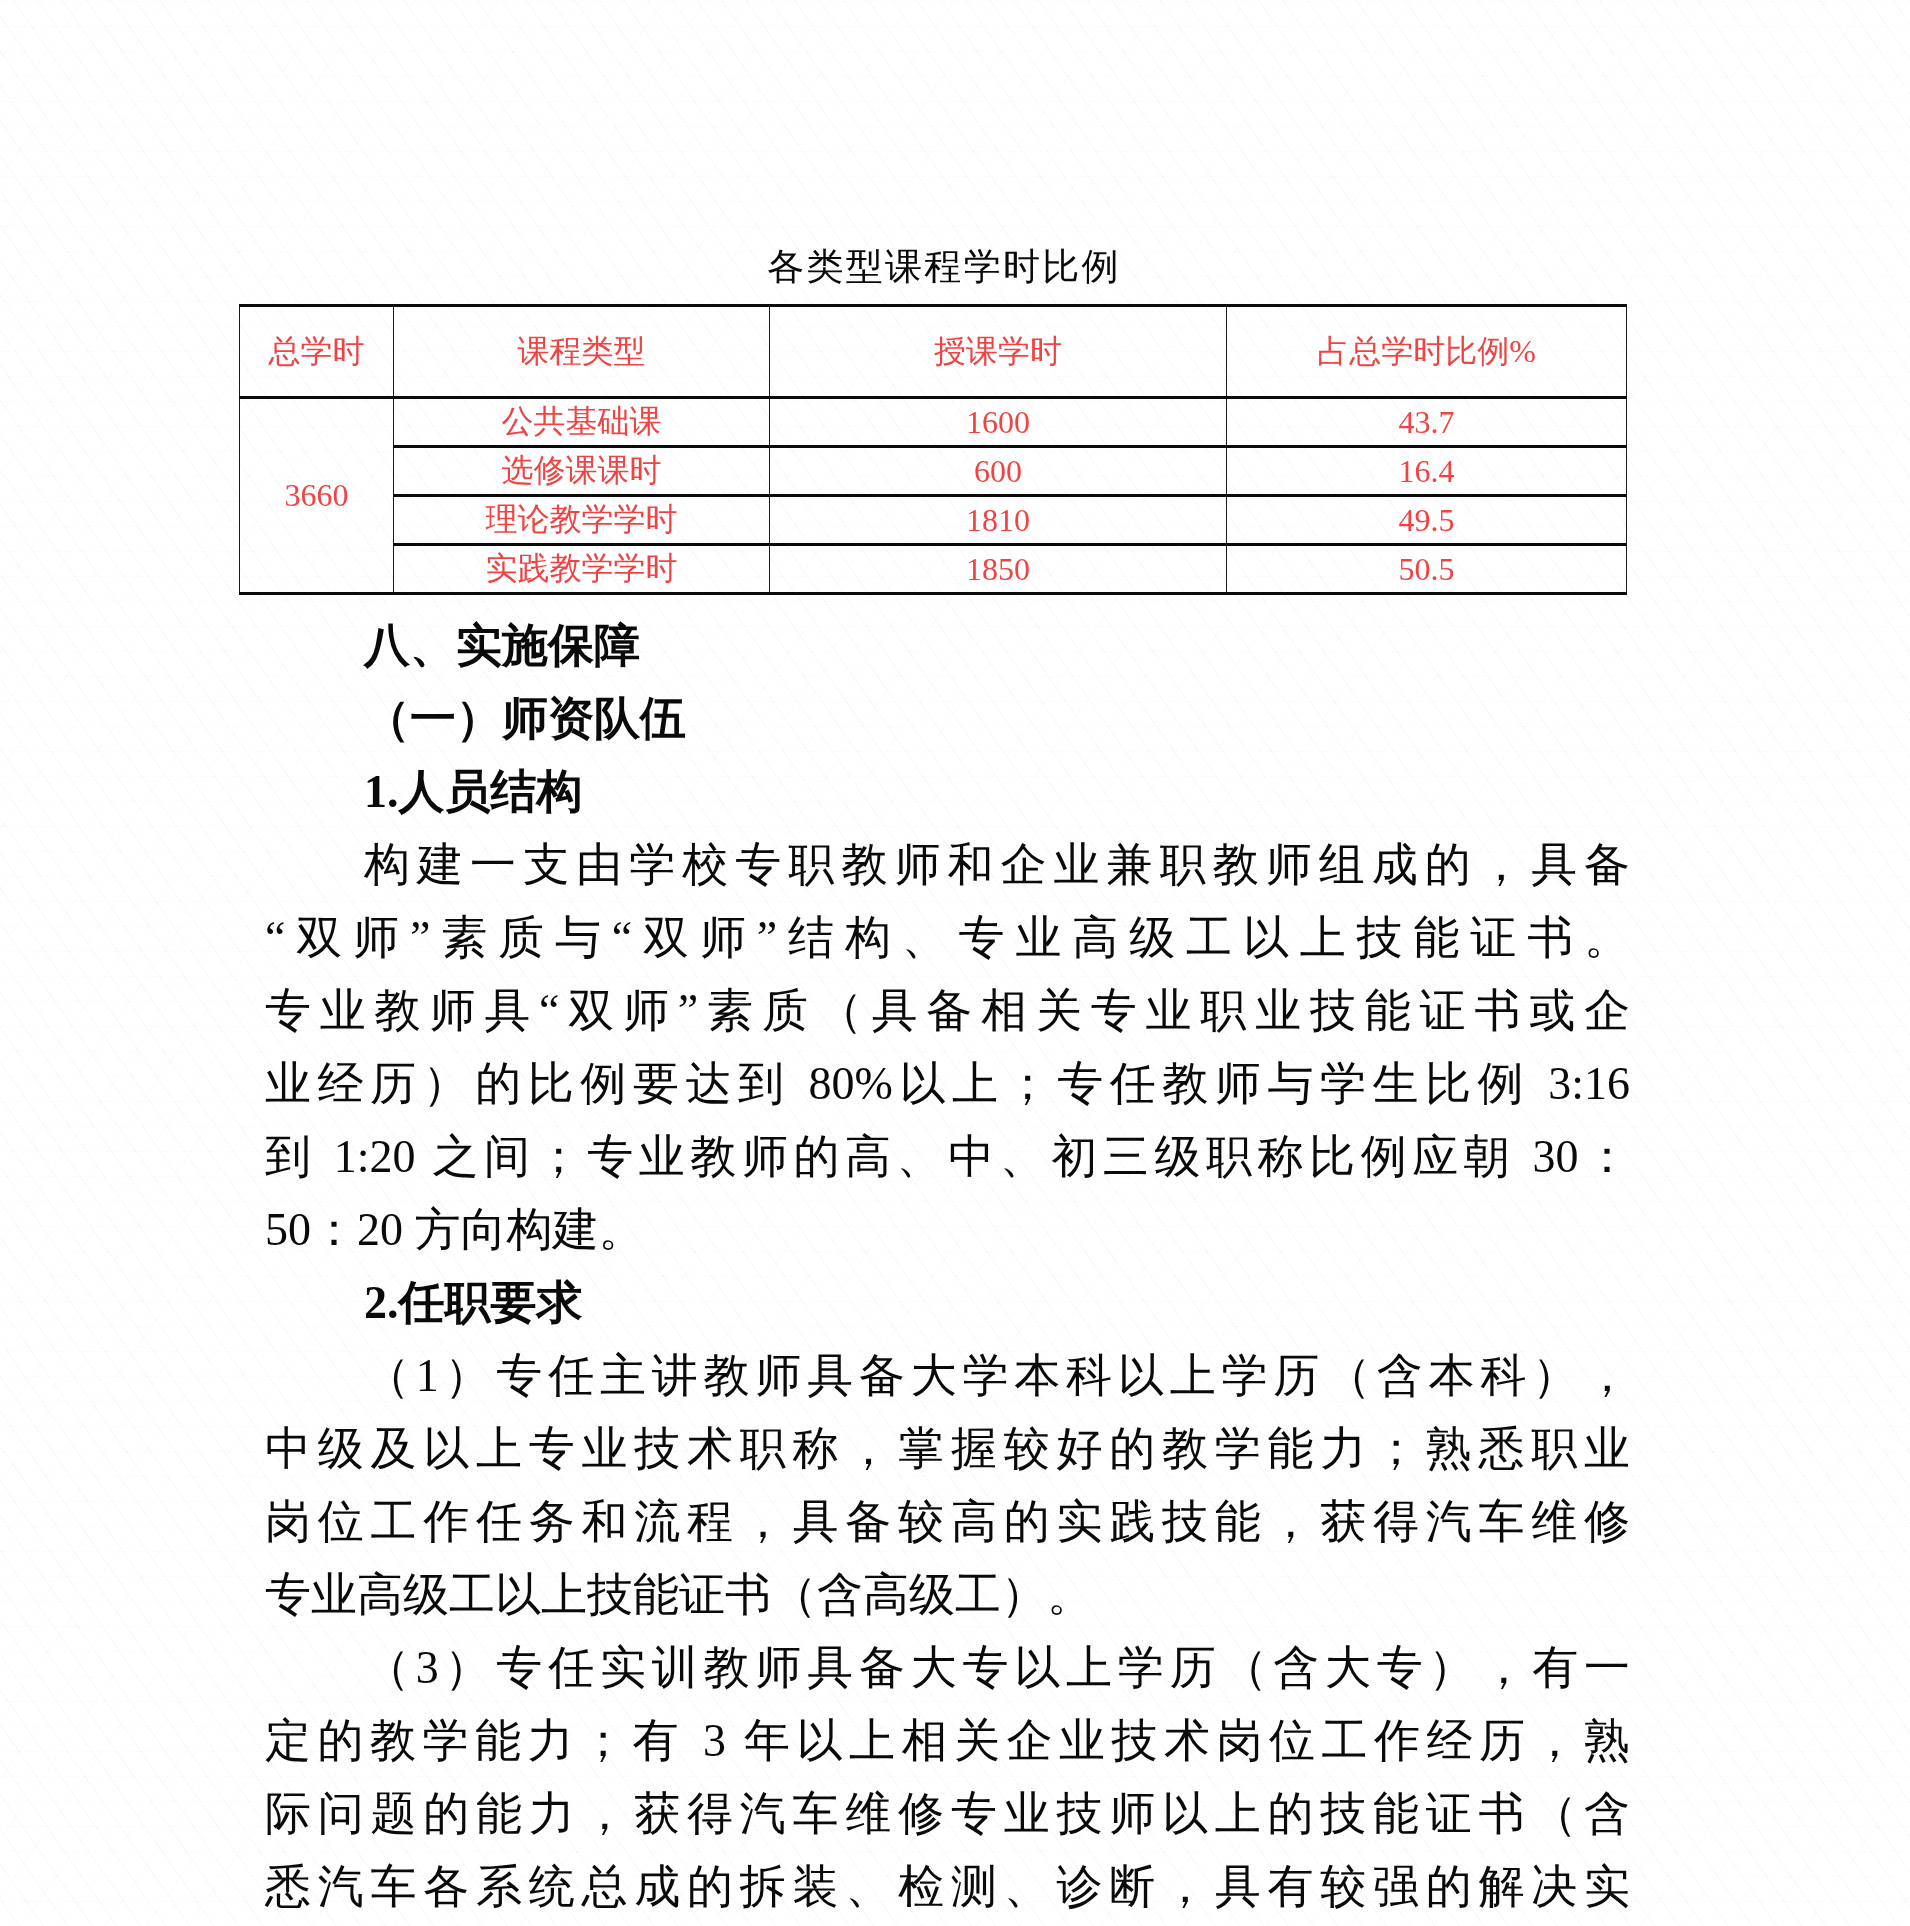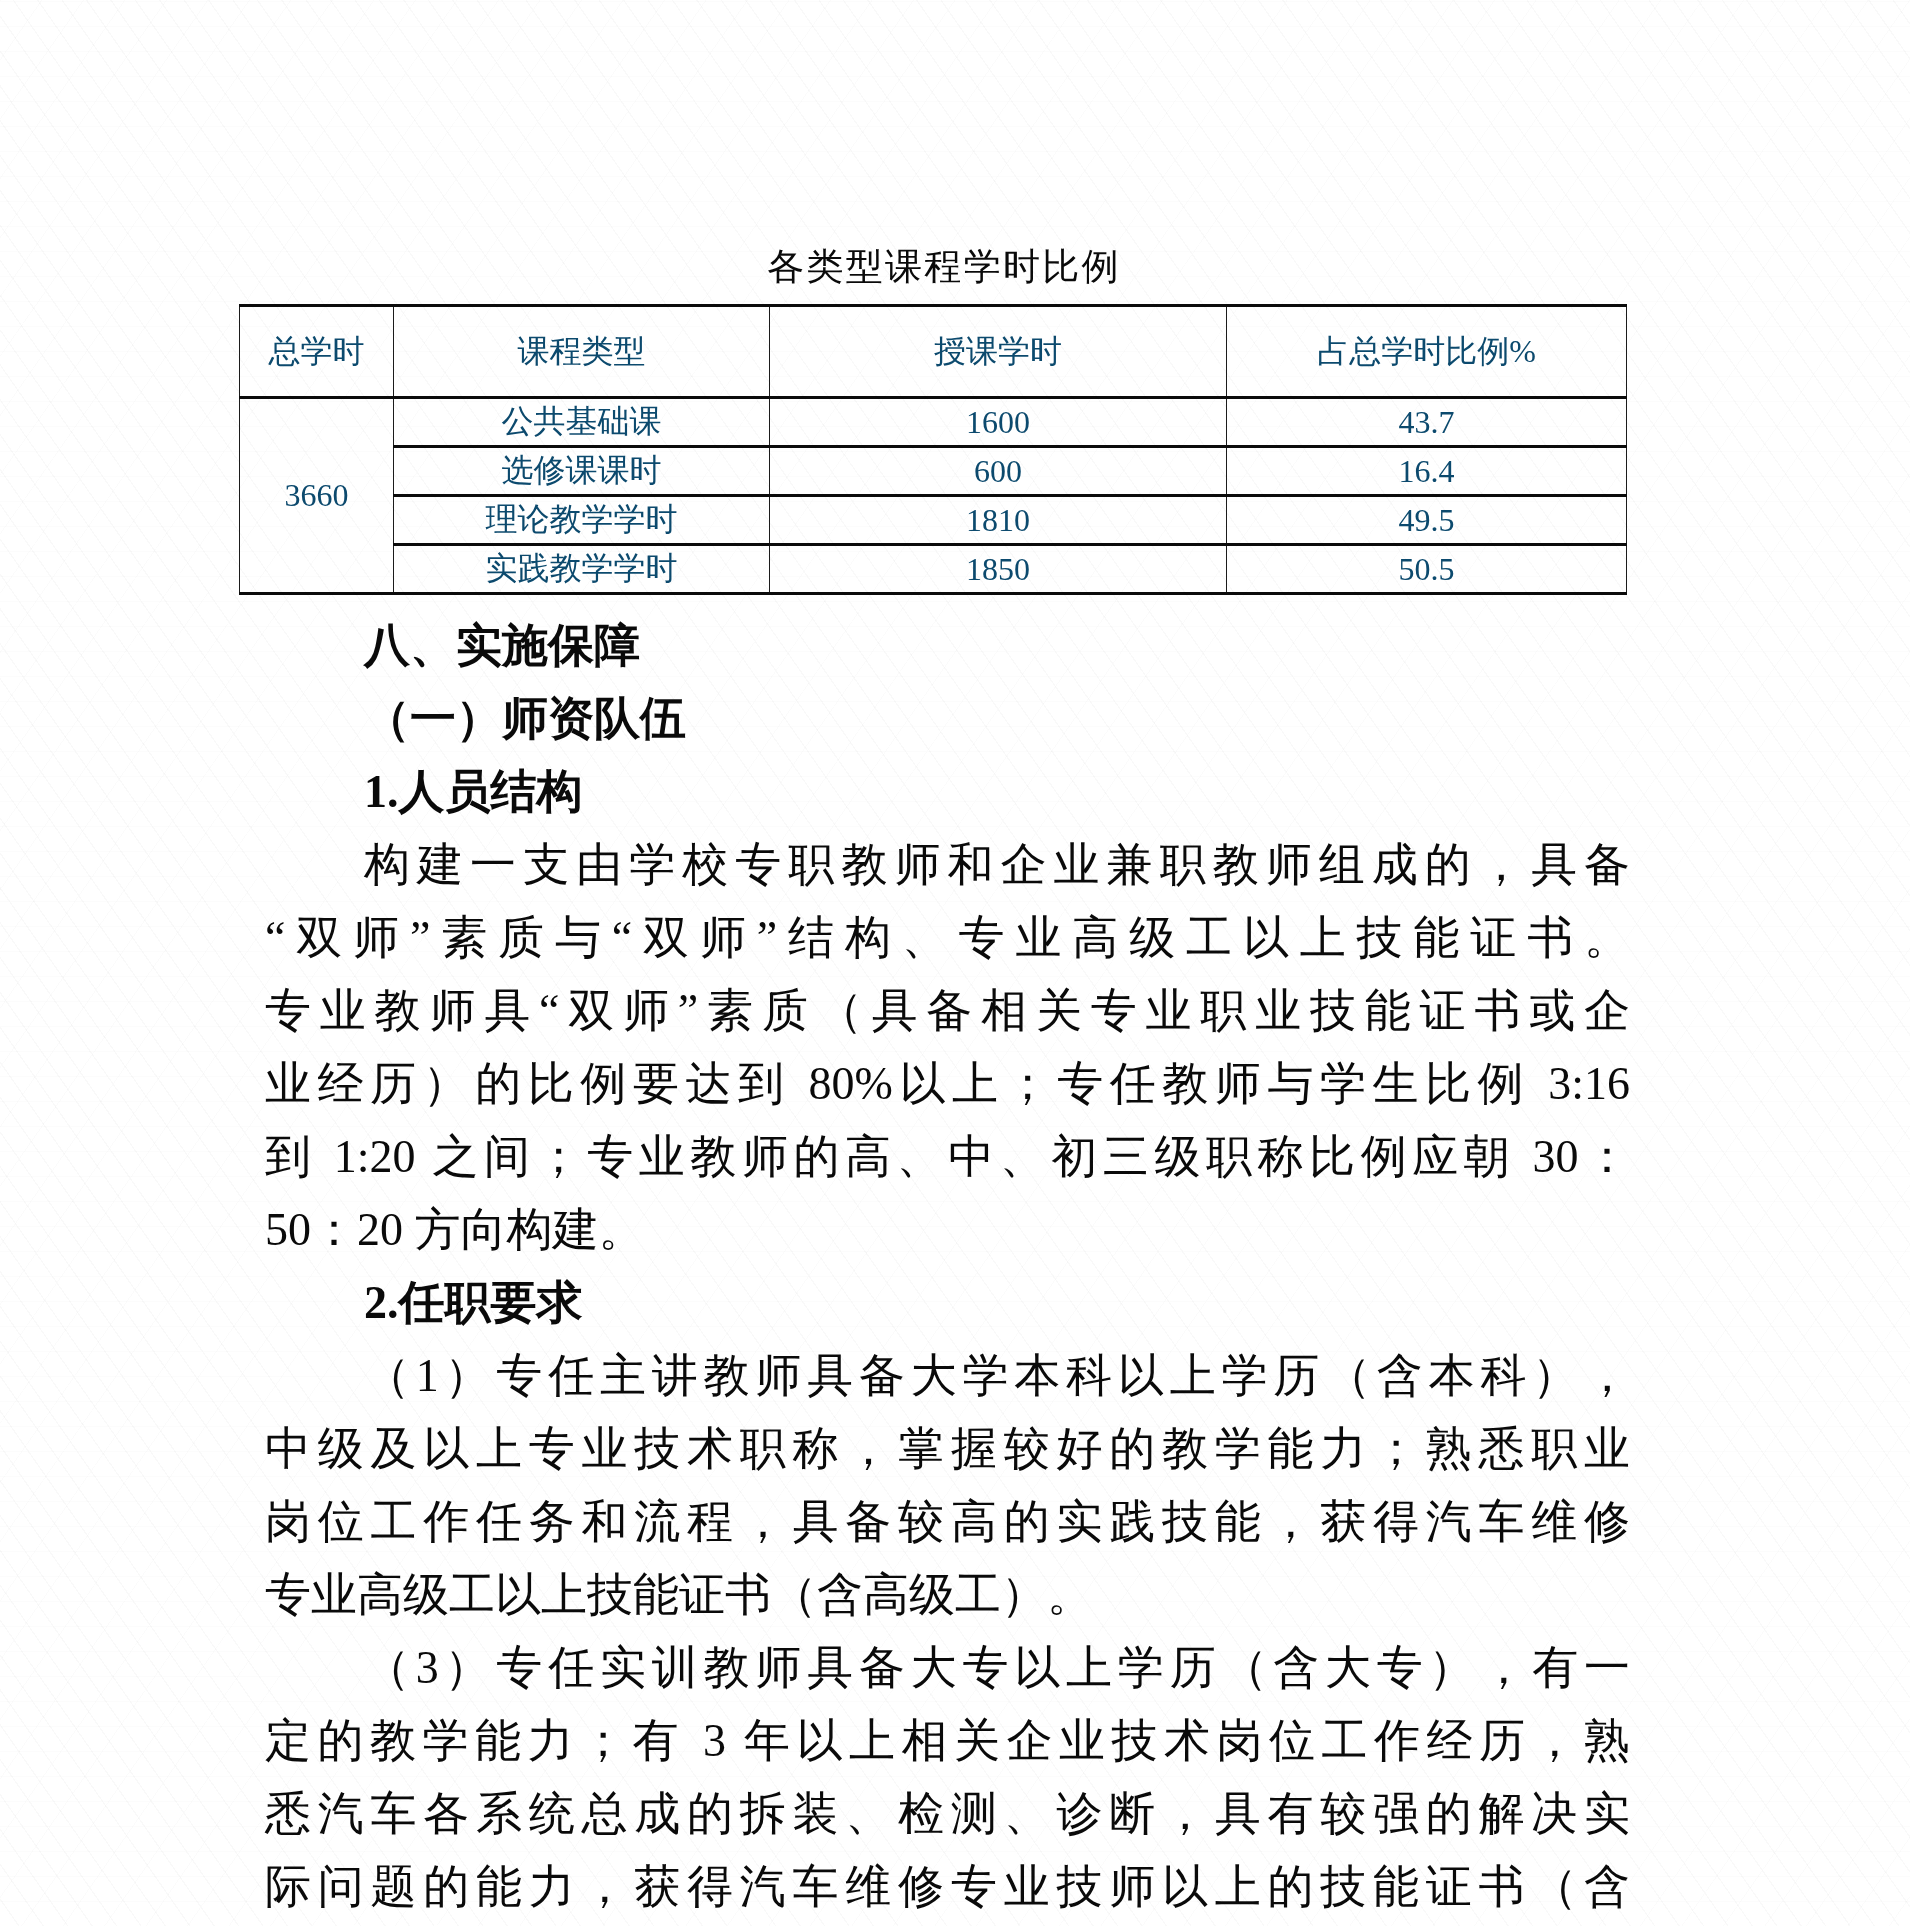--- a/index.html
+++ b/index.html
@@ -22,21 +22,21 @@
     opacity:.8;
   }
   .doc-title{
     position:absolute;top:230px;left:262px;width:1364px;
     text-align:center;font-size:37px;line-height:73px;
     letter-spacing:2.3px;
   }
   .tbl-wrap{position:absolute;top:304px;left:239px;width:1387px;}
   table.hours{
     width:100%;border-collapse:collapse;table-layout:fixed;
-    font-size:32px;color:#0c4a6e;
+    font-size:32px;color:#ef4444;
   }
   table.hours col.c1{width:154px;}
   table.hours col.c2{width:376px;}
   table.hours col.c3{width:457px;}
   table.hours col.c4{width:400px;}
   table.hours th, table.hours td{
     border-left:1.5px solid #1b1b1b;border-right:1.5px solid #1b1b1b;
     border-top:3.9px solid #0b0b0b;border-bottom:3.9px solid #0b0b0b;
     text-align:center;vertical-align:middle;
     font-weight:normal;padding:0;
@@ -120,20 +120,20 @@
 
     <div class="h">2.任职要求</div>
 
     <div class="j ind">（1）专任主讲教师具备大学本科以上学历（含本科），</div>
     <div class="j">中级及以上专业技术职称，掌握较好的教学能力；熟悉职业</div>
     <div class="j">岗位工作任务和流程，具备较高的实践技能，获得汽车维修</div>
     <div>专业高级工以上技能证书（含高级工）。</div>
 
     <div class="j ind">（3）专任实训教师具备大专以上学历（含大专），有一</div>
     <div class="j">定的教学能力；有 3 年以上相关企业技术岗位工作经历，熟</div>
+    <div class="j">际问题的能力，获得汽车维修专业技师以上的技能证书（含</div>
     <div class="j">悉汽车各系统总成的拆装、检测、诊断，具有较强的解决实</div>
-    <div class="j">际问题的能力，获得汽车维修专业技师以上的技能证书（含</div>
 
   </div>
 
   <div class="scan-texture"></div>
 </div>
 
 
 </body></html>

